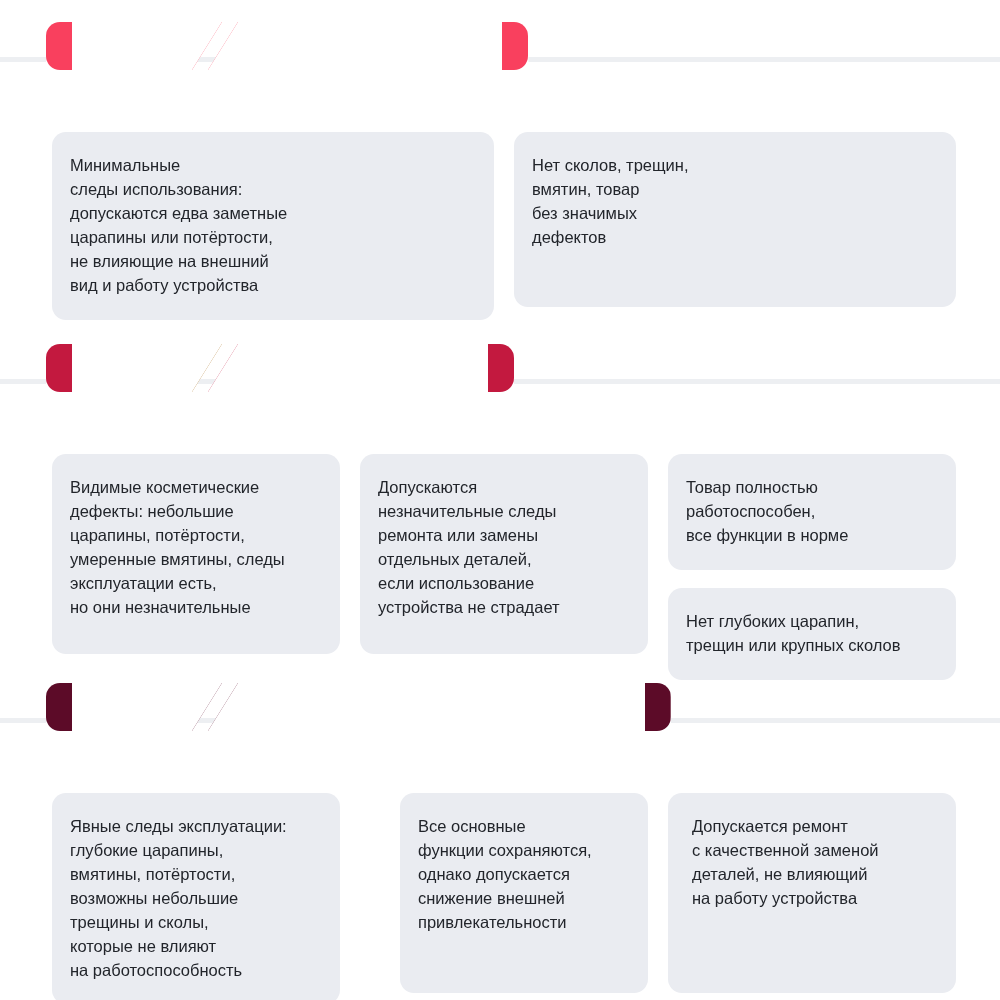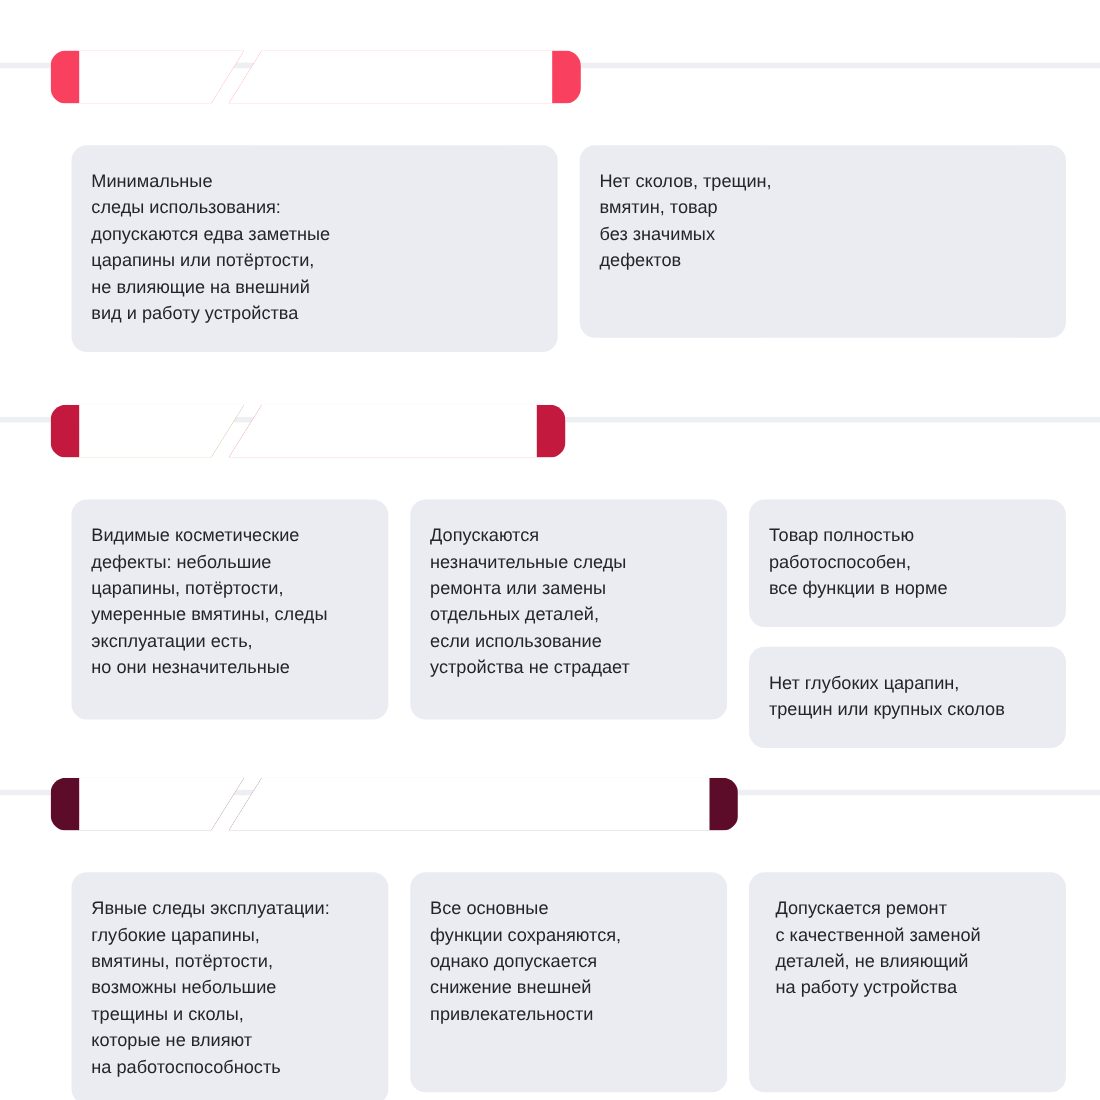--- a/index.html
+++ b/index.html
@@ -37,21 +37,21 @@
     z-index: 1;
   }
 
   
   .badge-row {
     position: absolute;
     left: 46px;
     top: 0;
     height: 72px;
     display: flex;
-    align-items: flex-end;
+    align-items: flex-start;
     z-index: 3;
   }
 
   .badge {
     position: relative;
     height: 48px;
     display: flex;
     align-items: center;
     justify-content: center;
     color: #ffffff;
@@ -121,21 +121,21 @@
     bottom: 0;
     width: 26px;
     background: inherit;
   }
   .badge-left .nub { left: 0; border-radius: 14px 0 0 14px; }
   .badge-right .nub { right: 0; border-radius: 0 14px 14px 0; }
 
   
   .cards {
     position: absolute;
-    left: 65px;
+    left: 52px;
     top: 110px;
     width: 904px;
     display: flex;
     gap: 20px;
   }
 
   .col {
     flex: 1 1 0;
     display: flex;
     flex-direction: column;
@@ -246,21 +246,21 @@
       <div class="col">
         <div class="card tall-3" style="background: rgb(234, 236, 241); color: rgb(34, 37, 43);">Явные следы эксплуатации:
 глубокие царапины,
 вмятины, потёртости,
 возможны небольшие
 трещины и сколы,
 которые не влияют
 на работоспособность</div>
       </div>
       <div class="col">
-        <div class="card tall-3" style="background: rgb(234, 236, 241); color: rgb(34, 37, 43);">Все основные
+        <div class="card tall-3" style="background: rgb(234, 236, 241); color: rgb(34, 37, 43); margin-left: 40px;">Все основные
 функции сохраняются,
 однако допускается
 снижение внешней
 привлекательности</div>
       </div>
       <div class="col">
         <div class="card tall-3" style="background: rgb(234, 236, 241); color: rgb(34, 37, 43); padding-left: 24px;">Допускается ремонт
 с качественной заменой
 деталей, не влияющий
 на работу устройства</div>

